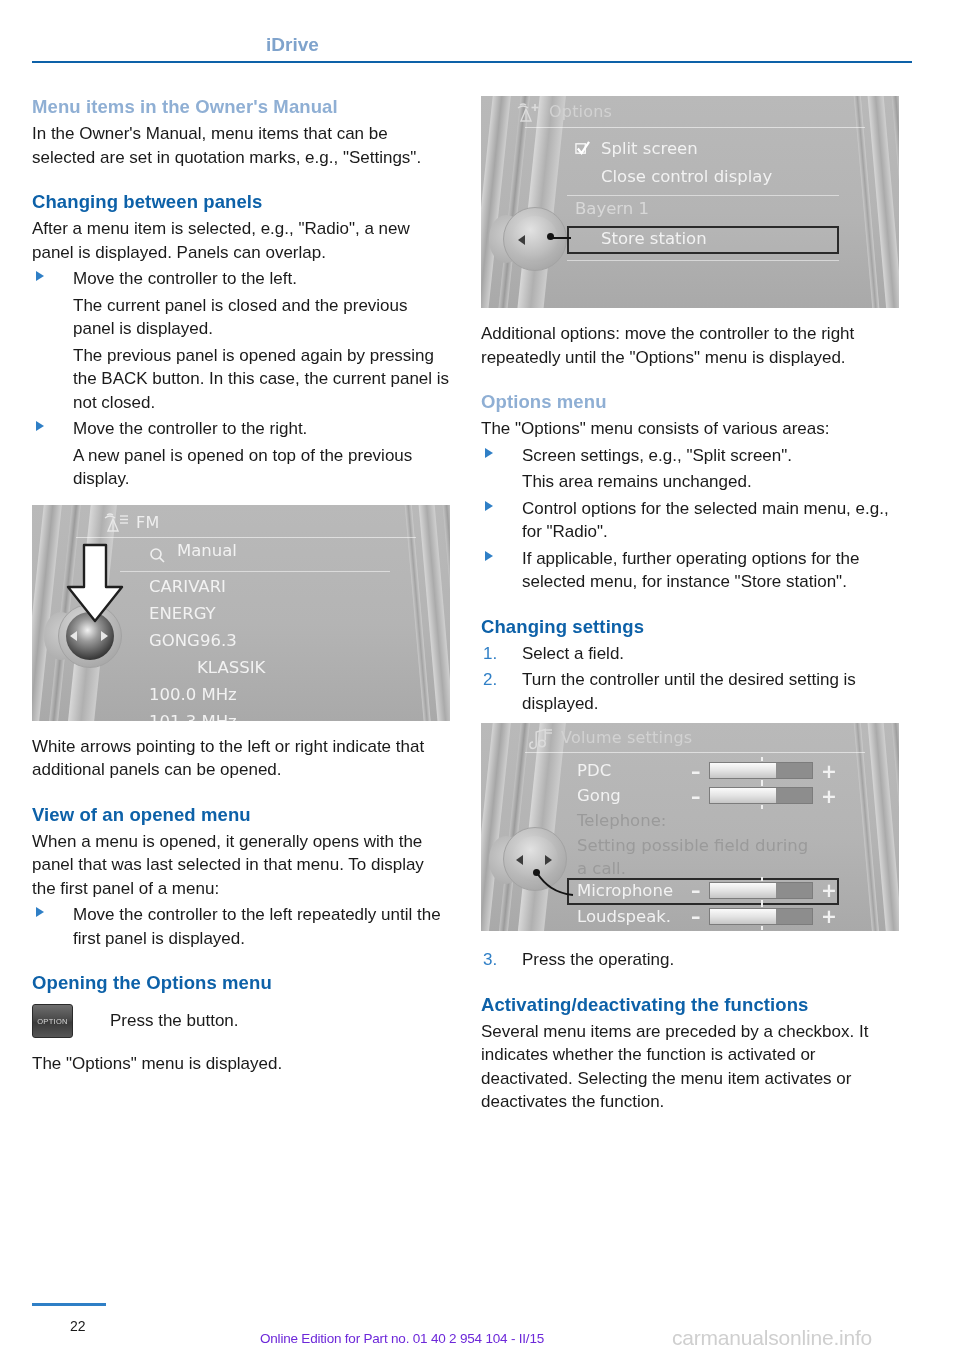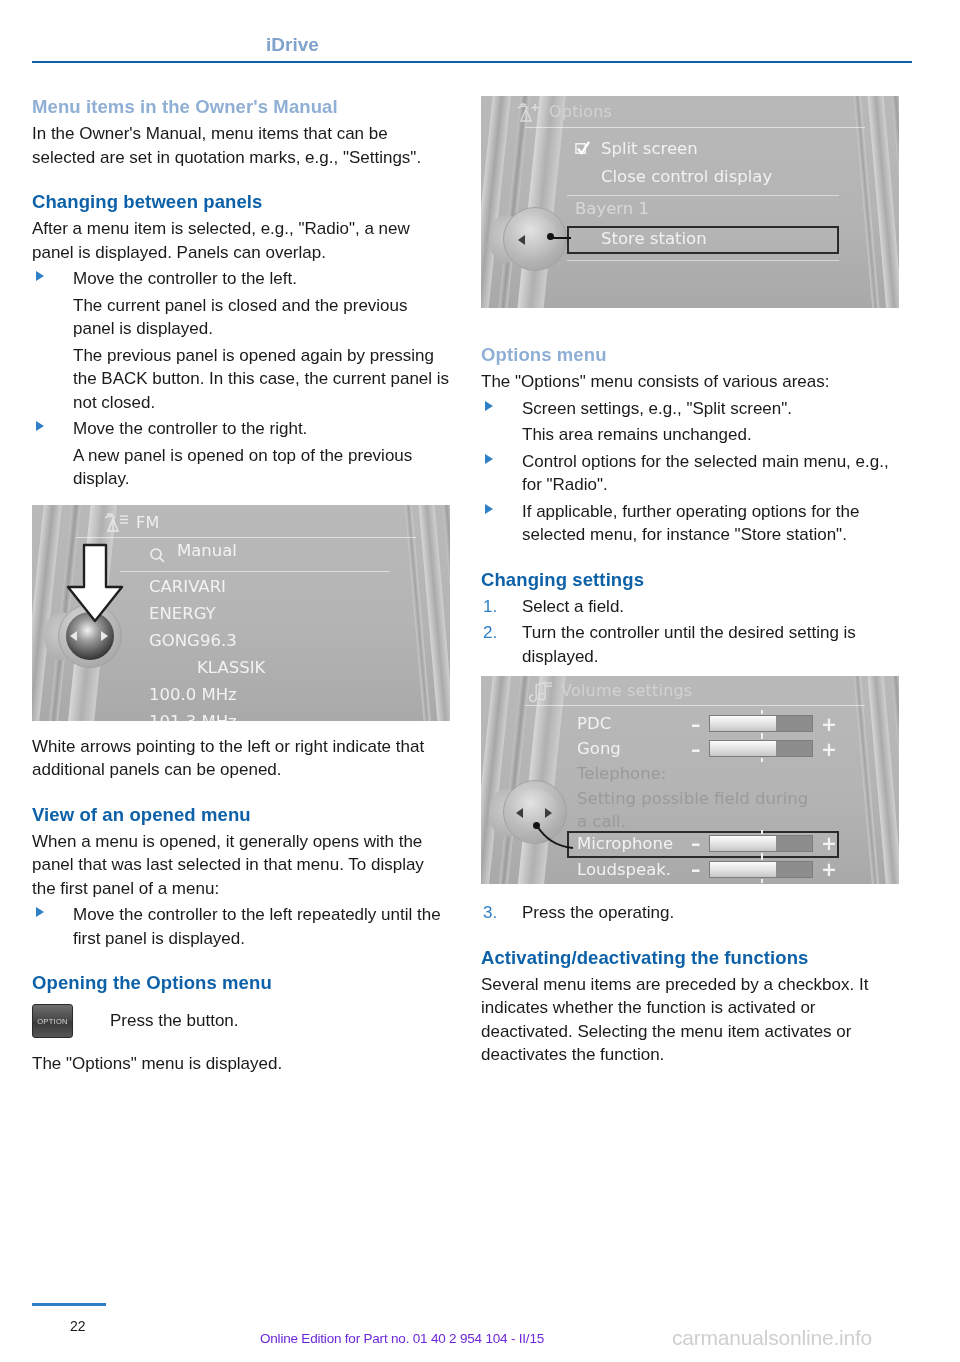--- a/index.html
+++ b/index.html
@@ -472,20 +472,21 @@
       <div class="knob-side" style="left:0px;top:11px;"></div>
       <div class="knob-outer" style="left:14px;top:3px;"></div>
       <div class="knob-inner" style="left:23px;top:12px;"></div>
       <div class="knob-arrow-l dk" style="left:29px;top:31px;"></div>
     </div>
     <div class="leader" style="left:70px;top:141px;width:20px;height:2px;background:#141414;"></div>
     <div class="dot" style="left:66px;top:137px;"></div>
   </div>
 
   <div class="spacer-md"></div>
+  <p class="body">Additional options: move the controller to the right repeatedly until the "Options" menu is displayed.</p>
 
   <div class="spacer-lg"></div>
 
   <h2 class="head-light">Options menu</h2>
   <p class="body">The "Options" menu consists of various areas:</p>
   <ul class="triangles">
     <li class="tri">
       <span class="tri-mark"></span>
       <span>Screen settings, e.g., "Split screen".</span>
     </li>

